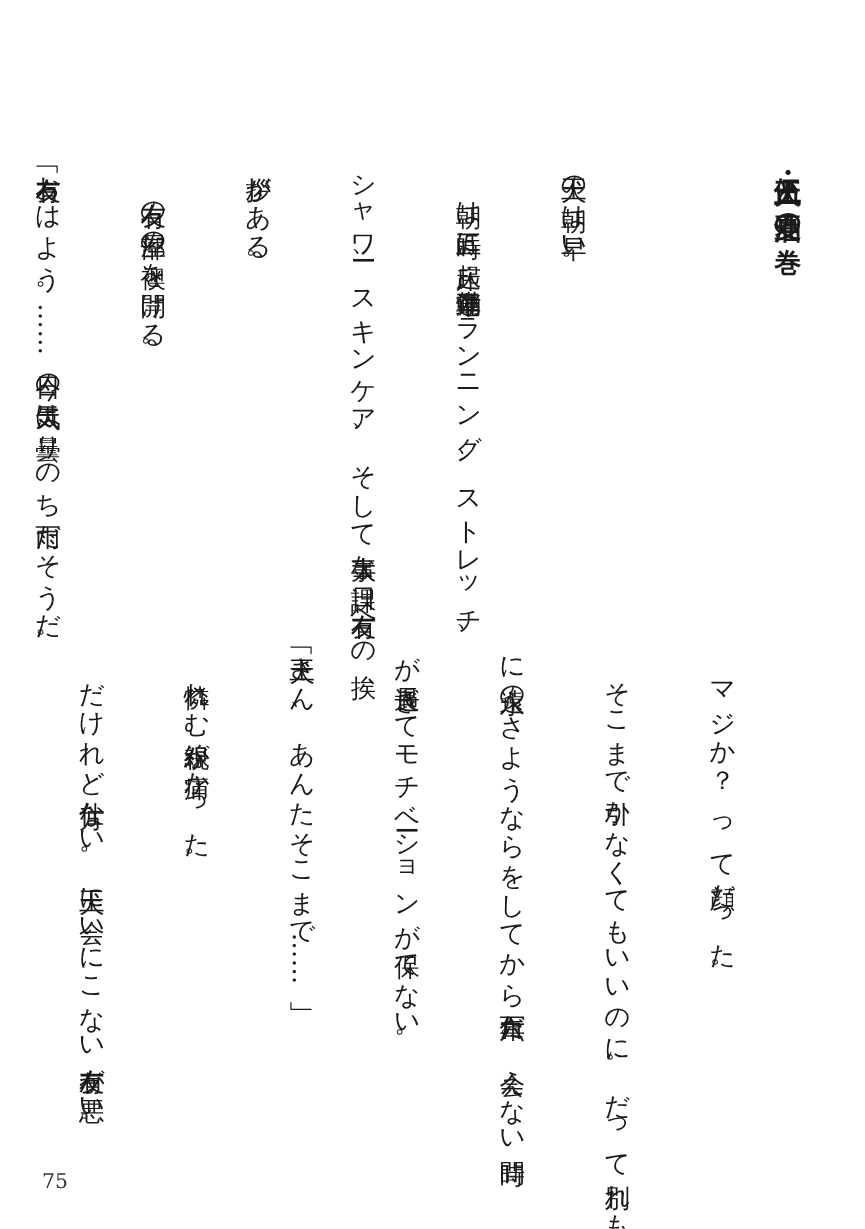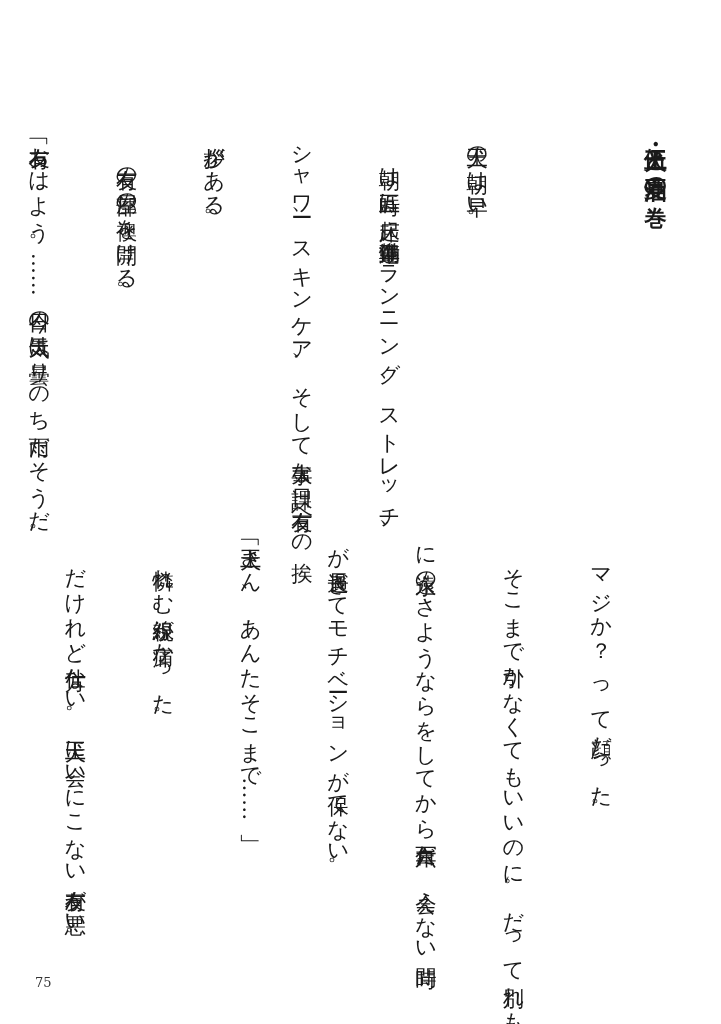--- a/index.html
+++ b/index.html
@@ -55,21 +55,21 @@
       white-space: pre;
     }
     .line {
       display: block;
     }
     .page-number {
       position: absolute;
       left: 35px;
       top: 975px;
       font-family: "DejaVu Serif", "Liberation Serif", serif;
-      font-size: 13px;
+      font-size: 17px;
       color: #333333;
     }
   </style>
 </head>
 <body>
 
 <div class="page">
 
   <div class="title">伍・犬王と夏油の巻</div>
 

